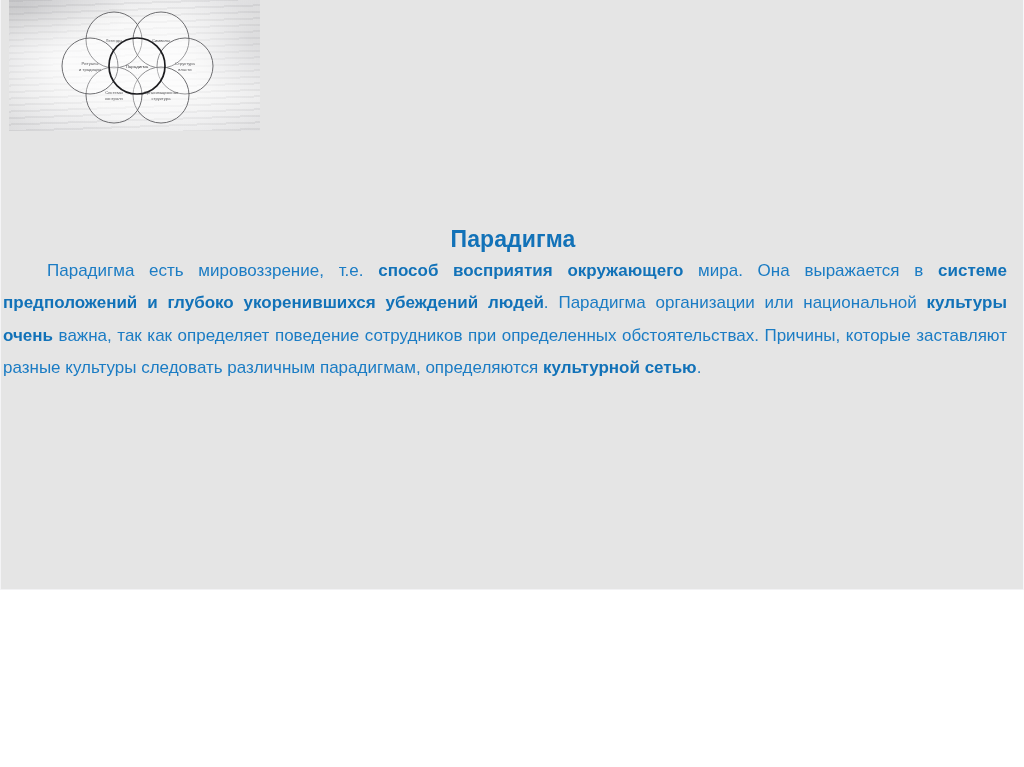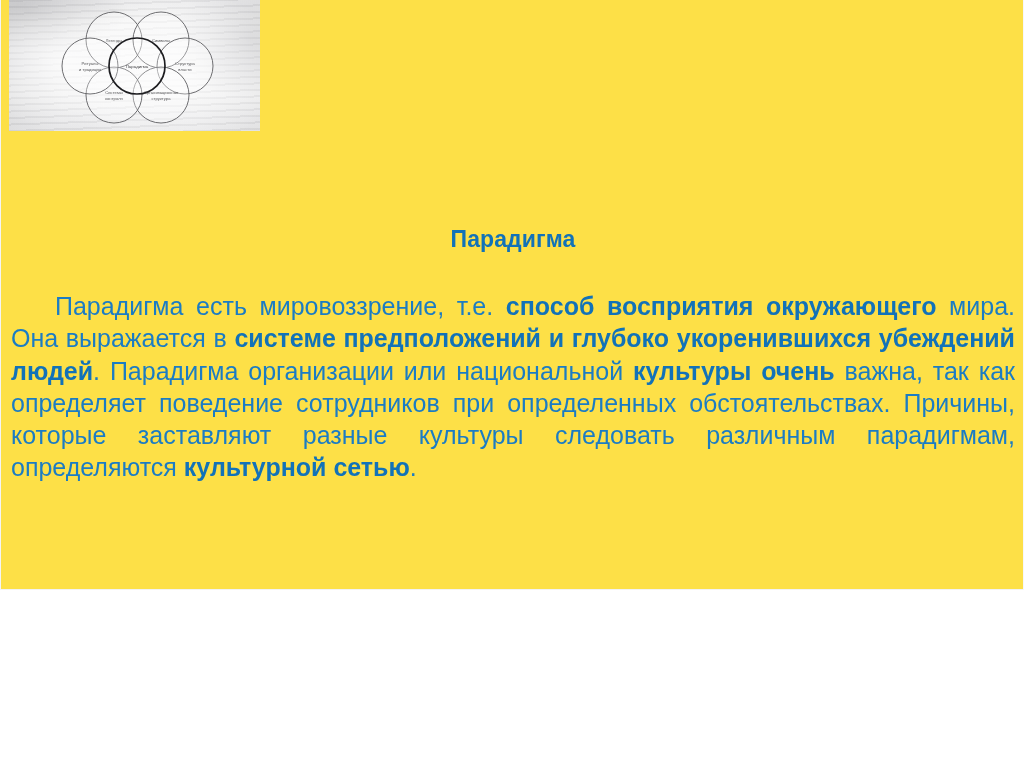--- a/index.html
+++ b/index.html
@@ -8,21 +8,21 @@
     padding: 0;
     background: #ffffff;
   }
   body {
     font-family: "Liberation Sans", sans-serif;
   }
   #slide {
     position: relative;
     width: 1024px;
     height: 590px;
-    background: #fde047;
+    background: #e5e5e5;
     overflow: hidden;
     box-sizing: border-box;
     border-left: 1px solid #f4f4f6;
     border-right: 1px solid #f7f7f9;
   }
   #slide::after {
     content: "";
     position: absolute;
     left: 0; right: 0; bottom: 0;
     height: 1px;
@@ -84,29 +84,28 @@
     font-size: 23px;
     font-weight: bold;
     color: #1272b8;
     letter-spacing: .1px;
     line-height: 30px;
   }
 
   
   .body-copy {
     position: absolute;
-    left: 10px;
+    left: 2px;
     top: 255px;
     width: 1004px;
     color: #1b7cc4;
-    font-size: 25px;
+    font-size: 17px;
     line-height: 32.3px;
     text-align: justify;
     letter-spacing: 0;
-    margin-top: 35px;
   }
   .body-copy p {
     margin: 0;
     text-indent: 44px;
     text-align: justify;
     text-align-last: left;
   }
   .body-copy b { font-weight: bold; color: #1272b8; }
   .body-copy .rn { font-weight: normal; }
 </style>

